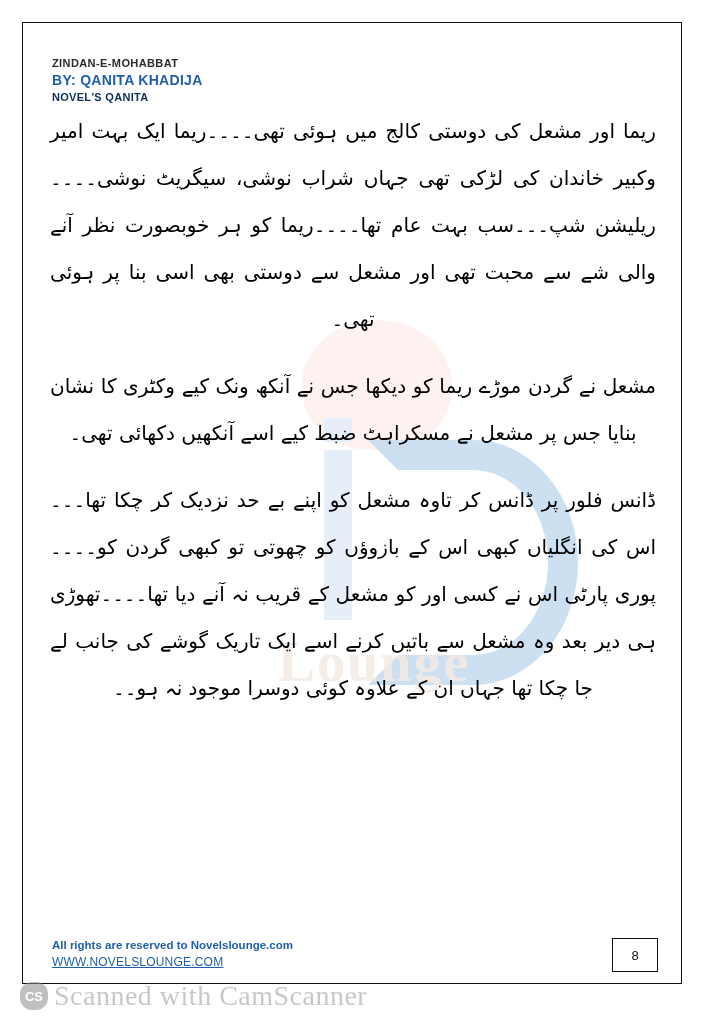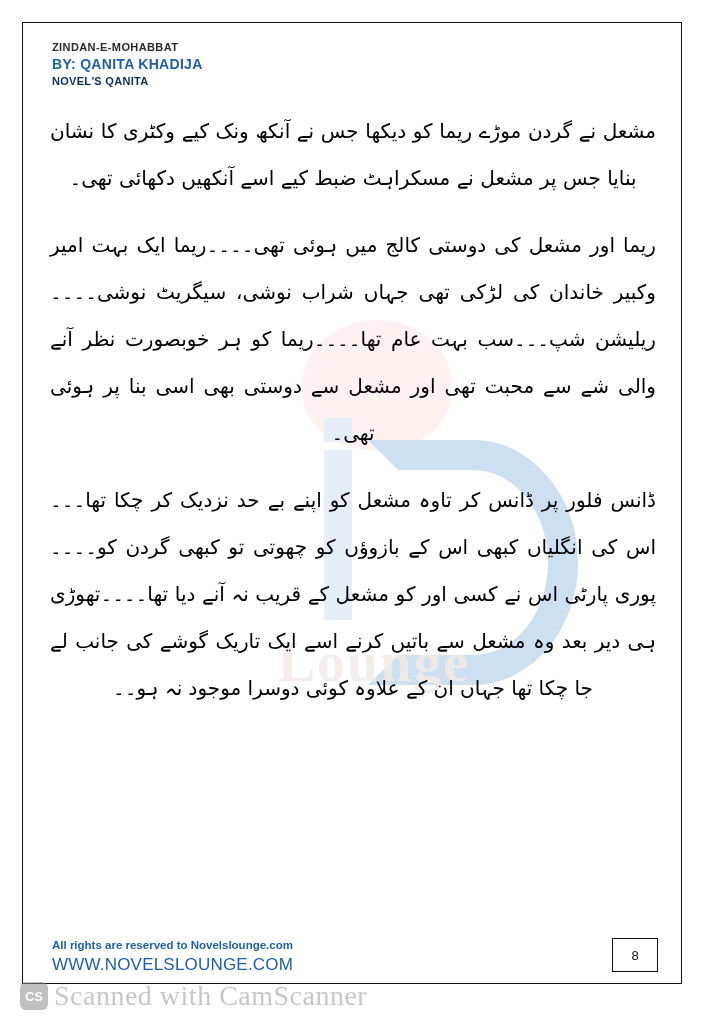--- a/index.html
+++ b/index.html
@@ -93,21 +93,21 @@
     color: #e8d6c8;
     font-family: "Liberation Serif", serif;
     font-weight: 700;
     opacity: .85;
   }
 
   
   .header {
     position: absolute;
     left: 52px;
-    top: 40px;
+    top: 56px;
     line-height: 1.35;
   }
   .header .h-title {
     font-size: 11px;
     font-weight: 700;
     color: #2b2b2b;
     letter-spacing: .4px;
   }
   .header .h-author {
     font-size: 14px;
@@ -146,23 +146,24 @@
     left: 52px;
     top: 938px;
     line-height: 1.35;
   }
   .footer-lines .f-rights {
     font-size: 11.5px;
     color: #1f5fa9;
     font-weight: bold;
   }
   .footer-lines .f-url {
-    font-size: 17px;
+    font-size: 12px;
     color: #1f5fa9;
     letter-spacing: .2px;
+    text-decoration: underline;
   }
   .page-number {
     position: absolute;
     left: 612px;
     top: 938px;
     width: 46px;
     height: 34px;
     border: 1px solid #111;
     box-sizing: border-box;
     display: flex;
@@ -189,21 +190,21 @@
     width: 28px;
     height: 28px;
     background: #8e8e8e;
     color: #ffffff;
     font-size: 13px;
     font-weight: 700;
     display: flex;
     align-items: center;
     justify-content: center;
     opacity: .55;
-    border-radius: 6px;
+    border-radius: 12px;
   }
   .cam-text {
     position: absolute;
     left: 54px;
     top: 2px;
     font-size: 28px;
     color: #9a9a9a;
     opacity: .55;
     font-family: "Liberation Serif", serif;
     letter-spacing: .5px;
@@ -224,22 +225,22 @@
     <div class="wm-text">Lounge</div>
   </div>
 
   <div class="header">
     <div class="h-title">ZINDAN-E-MOHABBAT</div>
     <div class="h-author">BY: QANITA KHADIJA</div>
     <div class="h-site">NOVEL'S QANITA</div>
   </div>
 
   <div class="body-text">
+    <p>ریما اور مشعل کی دوستی کالج میں ہوئی تھی۔۔۔۔ریما ایک بہت امیر وکبیر خاندان کی لڑکی تھی جہاں شراب نوشی، سیگریٹ نوشی۔۔۔۔ریلیشن شپ۔۔۔سب بہت عام تھا۔۔۔۔ریما کو ہر خوبصورت نظر آنے والی شے سے محبت تھی اور مشعل سے دوستی بھی اسی بنا پر ہوئی تھی۔</p>
     <p>مشعل نے گردن موڑے ریما کو دیکھا جس نے آنکھ ونک کیے وکٹری کا نشان بنایا جس پر مشعل نے مسکراہٹ ضبط کیے اسے آنکھیں دکھائی تھی۔</p>
-    <p>ریما اور مشعل کی دوستی کالج میں ہوئی تھی۔۔۔۔ریما ایک بہت امیر وکبیر خاندان کی لڑکی تھی جہاں شراب نوشی، سیگریٹ نوشی۔۔۔۔ریلیشن شپ۔۔۔سب بہت عام تھا۔۔۔۔ریما کو ہر خوبصورت نظر آنے والی شے سے محبت تھی اور مشعل سے دوستی بھی اسی بنا پر ہوئی تھی۔</p>
     <p>ڈانس فلور پر ڈانس کر تاوہ مشعل کو اپنے بے حد نزدیک کر چکا تھا۔۔۔اس کی انگلیاں کبھی اس کے بازوؤں کو چھوتی تو کبھی گردن کو۔۔۔۔پوری پارٹی اس نے کسی اور کو مشعل کے قریب نہ آنے دیا تھا۔۔۔۔تھوڑی ہی دیر بعد وہ مشعل سے باتیں کرنے اسے ایک تاریک گوشے کی جانب لے جا چکا تھا جہاں ان کے علاوہ کوئی دوسرا موجود نہ ہو۔۔</p>
   </div>
 
   <div class="footer-lines">
     <div class="f-rights">All rights are reserved to Novelslounge.com</div>
     <div class="f-url">WWW.NOVELSLOUNGE.COM</div>
   </div>
 
   <div class="page-number">8</div>
 

